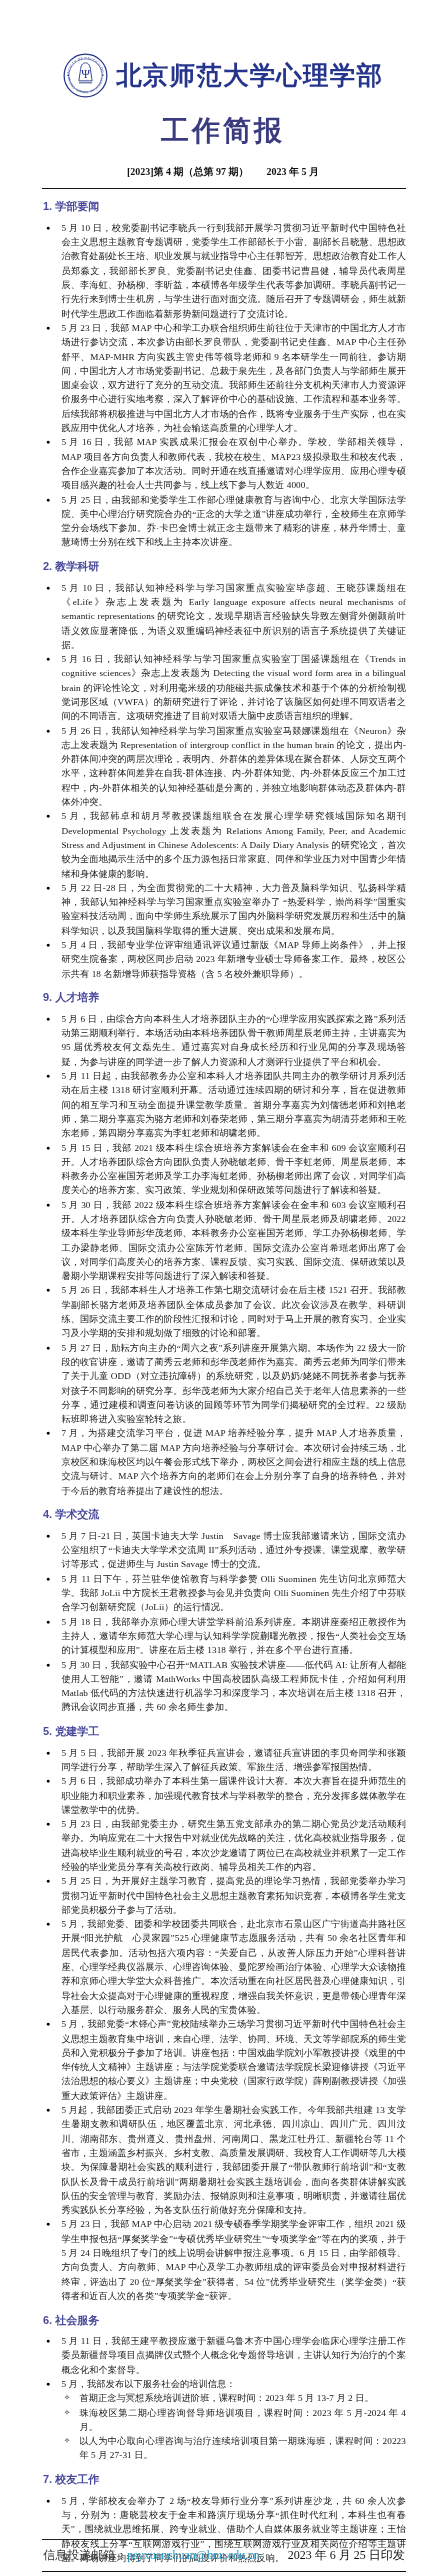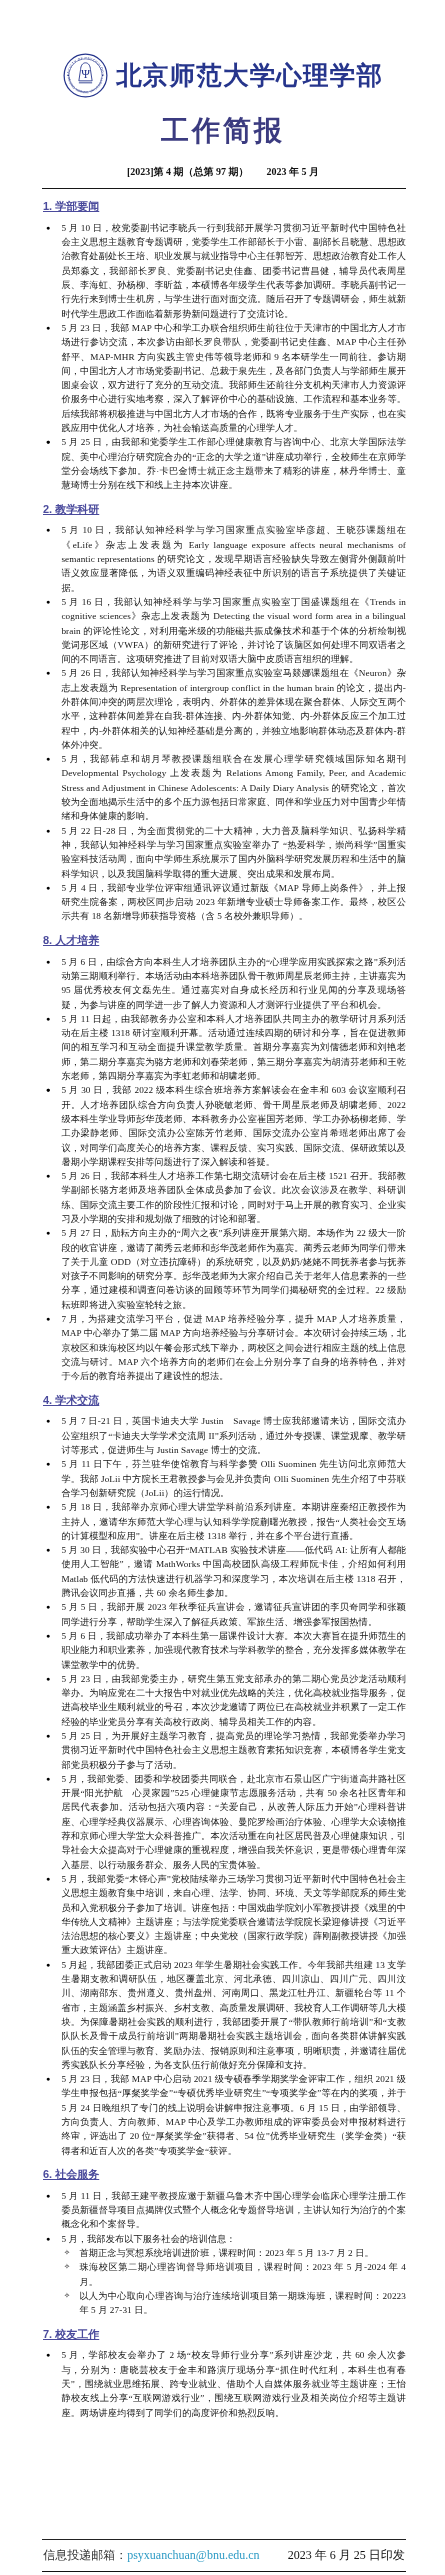--- a/index.html
+++ b/index.html
@@ -14,21 +14,21 @@
 
   .doc-title{margin-top:18px;text-align:center;font-size:28px;font-weight:bold;color:#3B3B80;
              letter-spacing:3px;line-height:1.1;}
   .issue-line{margin-top:18px;text-align:center;font-size:10px;font-weight:bold;color:#111;}
   .issue-line .gap{display:inline-block;width:18px;}
   .top-rule{margin:9px 40px 0 42px;border-top:1.5px solid #161616;}
 
   
   .content{padding:1.2px 40px 0 43px;}
   .section-heading{font-family:"Liberation Sans","DejaVu Sans",sans-serif;font-weight:bold;
-                   color:#4A4A9C;font-size:11px;line-height:15.4px;margin:9.5px 0 6px 0;text-decoration:underline;}
+                   color:#4A4A9C;font-size:11px;line-height:15.4px;margin:9.5px 0 6px 0;}
   .item{position:relative;padding-left:18.4px;text-align:justify;font-size:9.2px;line-height:14.3px;
         letter-spacing:0.1px;}
   .item .bullet{position:absolute;left:3px;top:0;font-size:7.1px;line-height:14.3px;color:#000;}
   .subitem{position:relative;padding-left:18px;text-align:justify;font-size:9.2px;line-height:14.3px;}
   .subitem .diamond{position:absolute;left:2.4px;top:0;font-size:7.7px;line-height:14.3px;color:#000;}
 
   
   .footer{position:absolute;left:42px;right:40px;bottom:3.6px;}
   .footer-topline{border-top:0.9px solid #222;}
   .footer-row{display:flex;justify-content:space-between;align-items:flex-end;padding:7.7px 1.2px 7.1px 1.2px;
@@ -72,50 +72,51 @@
     <span>[2023]第 4 期（总第 97 期）</span><span class="gap"></span><span>2023 年 5 月</span>
   </div>
 
   <div class="top-rule"></div>
 
   <div class="content">
       <div>
         <div class="section-heading">1. 学部要闻</div>
         <div class="item"><span class="bullet">●</span><span>5 月 10 日，校党委副书记李晓兵一行到我部开展学习贯彻习近平新时代中国特色社会主义思想主题教育专题调研，党委学生工作部部长于小雷、副部长吕晓慧、思想政治教育处副处长王培、职业发展与就业指导中心主任郭智芳、思想政治教育处工作人员郑淼文，我部部长罗良、党委副书记史佳鑫、团委书记曹昌健，辅导员代表周星辰、李海虹、孙杨柳、李昕益，本硕博各年级学生代表等参加调研。李晓兵副书记一行先行来到博士生机房，与学生进行面对面交流。随后召开了专题调研会，师生就新时代学生思政工作面临着新形势新问题进行了交流讨论。</span></div>
         <div class="item"><span class="bullet">●</span><span>5 月 23 日，我部 MAP 中心和学工办联合组织师生前往位于天津市的中国北方人才市场进行参访交流，本次参访由部长罗良带队，党委副书记史佳鑫、MAP 中心主任孙舒平、MAP-MHR 方向实践主管史伟等领导老师和 9 名本研学生一同前往。参访期间，中国北方人才市场党委副书记、总裁于泉先生，及各部门负责人与学部师生展开圆桌会议，双方进行了充分的互动交流。我部师生还前往分支机构天津市人力资源评价服务中心进行实地考察，深入了解评价中心的基础设施、工作流程和基本业务等。后续我部将积极推进与中国北方人才市场的合作，既将专业服务于生产实际，也在实践应用中优化人才培养，为社会输送高质量的心理学人才。</span></div>
-        <div class="item"><span class="bullet">●</span></div>
+        <div class="item"><span class="bullet">●</span><span>5 月 16 日，我部 MAP 实践成果汇报会在双创中心举办。学校、学部相关领导，MAP 项目各方向负责人和教师代表，我校在校生、MAP23 级拟录取生和校友代表，合作企业嘉宾参加了本次活动。同时开通在线直播邀请对心理学应用、应用心理专硕项目感兴趣的社会人士共同参与，线上线下参与人数近 4000。</span></div>
         <div class="item"><span class="bullet">●</span><span>5 月 25 日，由我部和党委学生工作部心理健康教育与咨询中心、北京大学国际法学院、美中心理治疗研究院合办的“正念的大学之道”讲座成功举行，全校师生在京师学堂分会场线下参加。乔·卡巴金博士就正念主题带来了精彩的讲座，林丹华博士、童慧琦博士分别在线下和线上主持本次讲座。</span></div>
       </div>
       <div>
         <div class="section-heading">2. 教学科研</div>
         <div class="item"><span class="bullet">●</span><span>5 月 10 日，我部认知神经科学与学习国家重点实验室毕彦超、王晓莎课题组在《eLife》杂志上发表题为 Early language exposure affects neural mechanisms of semantic representations 的研究论文，发现早期语言经验缺失导致左侧背外侧颞前叶语义效应显著降低，为语义双重编码神经表征中所识别的语言子系统提供了关键证据。</span></div>
         <div class="item"><span class="bullet">●</span><span>5 月 16 日，我部认知神经科学与学习国家重点实验室丁国盛课题组在《Trends in cognitive sciences》杂志上发表题为 Detecting the visual word form area in a bilingual brain 的评论性论文，对利用毫米级的功能磁共振成像技术和基于个体的分析绘制视觉词形区域（VWFA）的新研究进行了评论，并讨论了该脑区如何处理不同双语者之间的不同语言。这项研究推进了目前对双语大脑中皮质语言组织的理解。</span></div>
         <div class="item"><span class="bullet">●</span><span>5 月 26 日，我部认知神经科学与学习国家重点实验室马燚娜课题组在《Neuron》杂志上发表题为 Representation of intergroup conflict in the human brain 的论文，提出内-外群体间冲突的两层次理论，表明内、外群体的差异体现在聚合群体、人际交互两个水平，这种群体间差异在自我-群体连接、内-外群体知觉、内-外群体反应三个加工过程中，内-外群体相关的认知神经基础是分离的，并独立地影响群体动态及群体内-群体外冲突。</span></div>
         <div class="item"><span class="bullet">●</span><span>5 月，我部韩卓和胡月琴教授课题组联合在发展心理学研究领域国际知名期刊 Developmental Psychology 上发表题为 Relations Among Family, Peer, and Academic Stress and Adjustment in Chinese Adolescents: A Daily Diary Analysis 的研究论文，首次较为全面地揭示生活中的多个压力源包括日常家庭、同伴和学业压力对中国青少年情绪和身体健康的影响。</span></div>
         <div class="item"><span class="bullet">●</span><span>5 月 22 日-28 日，为全面贯彻党的二十大精神，大力普及脑科学知识、弘扬科学精神，我部认知神经科学与学习国家重点实验室举办了 “热爱科学，崇尚科学”国重实验室科技活动周，面向中学师生系统展示了国内外脑科学研究发展历程和生活中的脑科学知识，以及我国脑科学取得的重大进展、突出成果和发展布局。</span></div>
         <div class="item"><span class="bullet">●</span><span>5 月 4 日，我部专业学位评审组通讯评议通过新版《MAP 导师上岗条件》，并上报研究生院备案，两校区同步启动 2023 年新增专业硕士导师备案工作。最终，校区公示共有 18 名新增导师获指导资格（含 5 名校外兼职导师）。</span></div>
       </div>
       <div>
-        <div class="section-heading">8. 人才培养</div>
+        <div class="section-heading">9. 人才培养</div>
         <div class="item"><span class="bullet">●</span><span>5 月 6 日，由综合方向本科生人才培养团队主办的“心理学应用实践探索之路”系列活动第三期顺利举行。本场活动由本科培养团队骨干教师周星辰老师主持，主讲嘉宾为 95 届优秀校友何文磊先生。通过嘉宾对自身成长经历和行业见闻的分享及现场答疑，为参与讲座的同学进一步了解人力资源和人才测评行业提供了平台和机会。</span></div>
         <div class="item"><span class="bullet">●</span><span>5 月 11 日起，由我部教务办公室和本科人才培养团队共同主办的教学研讨月系列活动在后主楼 1318 研讨室顺利开幕。活动通过连续四期的研讨和分享，旨在促进教师间的相互学习和互动全面提升课堂教学质量。首期分享嘉宾为刘儒德老师和刘艳老师，第二期分享嘉宾为骆方老师和刘春荣老师，第三期分享嘉宾为胡清芬老师和王乾东老师，第四期分享嘉宾为李虹老师和胡啸老师。</span></div>
-        <div class="item"><span class="bullet">●</span></div>
+        <div class="item"><span class="bullet">●</span><span>5 月 15 日，我部 2021 级本科生综合班培养方案解读会在金丰和 609 会议室顺利召开。人才培养团队综合方向团队负责人孙晓敏老师、骨干李虹老师、周星辰老师、本科教务办公室崔国芳老师及学工办李海虹老师、孙杨柳老师出席了会议，对同学们高度关心的培养方案、实习政策、学业规划和保研政策等问题进行了解读和答疑。</span></div>
         <div class="item"><span class="bullet">●</span><span>5 月 30 日，我部 2022 级本科生综合班培养方案解读会在金丰和 603 会议室顺利召开。人才培养团队综合方向负责人孙晓敏老师、骨干周星辰老师及胡啸老师、2022 级本科生学业导师彭华茂老师、本科教务办公室崔国芳老师、学工办孙杨柳老师、学工办梁静老师、国际交流办公室陈芳竹老师、国际交流办公室肖希瑶老师出席了会议，对同学们高度关心的培养方案、课程反馈、实习实践、国际交流、保研政策以及暑期小学期课程安排等问题进行了深入解读和答疑。</span></div>
         <div class="item"><span class="bullet">●</span><span>5 月 26 日，我部本科生人才培养工作第七期交流研讨会在后主楼 1521 召开。我部教学副部长骆方老师及培养团队全体成员参加了会议。此次会议涉及在教学、科研训练、国际交流主要工作的阶段性汇报和讨论，同时对于马上开展的教育实习、企业实习及小学期的安排和规划做了细致的讨论和部署。</span></div>
         <div class="item"><span class="bullet">●</span><span>5 月 27 日，励耘方向主办的“周六之夜”系列讲座开展第六期。本场作为 22 级大一阶段的收官讲座，邀请了蔺秀云老师和彭华茂老师作为嘉宾。蔺秀云老师为同学们带来了关于儿童 ODD（对立违抗障碍）的系统研究，以及奶奶/姥姥不同抚养者参与抚养对孩子不同影响的研究分享。彭华茂老师为大家介绍自己关于老年人信息素养的一些分享，通过建模和调查问卷访谈的回顾等环节为同学们揭秘研究的全过程。22 级励耘班即将进入实验室轮转之旅。</span></div>
         <div class="item"><span class="bullet">●</span><span>7 月，为搭建交流学习平台，促进 MAP 培养经验分享，提升 MAP 人才培养质量，MAP 中心举办了第二届 MAP 方向培养经验与分享研讨会。本次研讨会持续三场，北京校区和珠海校区均以午餐会形式线下举办，两校区之间会进行相应主题的线上信息交流与研讨。MAP 六个培养方向的老师们在会上分别分享了自身的培养特色，并对于今后的教育培养提出了建设性的想法。</span></div>
       </div>
       <div>
         <div class="section-heading">4. 学术交流</div>
         <div class="item"><span class="bullet">●</span><span>5 月 7 日-21 日，英国卡迪夫大学 Justin　Savage 博士应我部邀请来访，国际交流办公室组织了“卡迪夫大学学术交流周 II”系列活动，通过外专授课、课堂观摩、教学研讨等形式，促进师生与 Justin Savage 博士的交流。</span></div>
         <div class="item"><span class="bullet">●</span><span>5 月 11 日下午，芬兰驻华使馆教育与科学参赞 Olli Suominen 先生访问北京师范大学。我部 JoLii 中方院长王君教授参与会见并负责向 Olli Suominen 先生介绍了中芬联合学习创新研究院（JoLii）的运行情况。</span></div>
         <div class="item"><span class="bullet">●</span><span>5 月 18 日，我部举办京师心理大讲堂学科前沿系列讲座。本期讲座秦绍正教授作为主持人，邀请华东师范大学心理与认知科学学院蒯曙光教授，报告“人类社会交互场的计算模型和应用”。讲座在后主楼 1318 举行，并在多个平台进行直播。</span></div>
         <div class="item"><span class="bullet">●</span><span>5 月 30 日，我部实验中心召开“MATLAB 实验技术讲座——低代码 AI: 让所有人都能使用人工智能”，邀请 MathWorks 中国高校团队高级工程师阮卡佳，介绍如何利用 Matlab 低代码的方法快速进行机器学习和深度学习，本次培训在后主楼 1318 召开，腾讯会议同步直播，共 60 余名师生参加。</span></div>
       </div>
       <div>
+        <div class="section-heading">5. 党建学工</div>
         <div class="item"><span class="bullet">●</span><span>5 月 5 日，我部开展 2023 年秋季征兵宣讲会，邀请征兵宣讲团的李贝奇同学和张颖同学进行分享，帮助学生深入了解征兵政策、军旅生活、增强参军报国热情。</span></div>
         <div class="item"><span class="bullet">●</span><span>5 月 6 日，我部成功举办了本科生第一届课件设计大赛。本次大赛旨在提升师范生的职业能力和职业素养，加强现代教育技术与学科教学的整合，充分发挥多媒体教学在课堂教学中的优势。</span></div>
         <div class="item"><span class="bullet">●</span><span>5 月 23 日，由我部党委主办，研究生第五党支部承办的第二期心党员沙龙活动顺利举办。为响应党在二十大报告中对就业优先战略的关注，优化高校就业指导服务，促进高校毕业生顺利就业的号召，本次沙龙邀请了两位已在高校就业并积累了一定工作经验的毕业党员分享有关高校行政岗、辅导员相关工作的内容。</span></div>
         <div class="item"><span class="bullet">●</span><span>5 月 25 日，为开展好主题学习教育，提高党员的理论学习热情，我部党委举办学习贯彻习近平新时代中国特色社会主义思想主题教育素拓知识竞赛，本硕博各学生党支部党员积极分子参与了活动。</span></div>
         <div class="item"><span class="bullet">●</span><span>5 月，我部党委、团委和学校团委共同联合，赴北京市石景山区广宁街道高井路社区开展“阳光护航　心灵家园”525 心理健康节志愿服务活动，共有 50 余名社区青年和居民代表参加。活动包括六项内容：“关爱自己，从改善人际压力开始”心理科普讲座、心理学经典仪器展示、心理咨询体验、曼陀罗绘画治疗体验、心理学大众读物推荐和京师心理大学堂大众科普推广。本次活动重在向社区居民普及心理健康知识，引导社会大众提高对于心理健康的重视程度，增强自我关怀意识，更是带领心理青年深入基层、以行动服务群众、服务人民的宝贵体验。</span></div>
         <div class="item"><span class="bullet">●</span><span>5 月，我部党委“木铎心声”党校陆续举办三场学习贯彻习近平新时代中国特色社会主义思想主题教育集中培训，来自心理、法学、协同、环境、天文等学部院系的师生党员和入党积极分子参加了培训。讲座包括：中国戏曲学院刘小军教授讲授《戏里的中华传统人文精神》主题讲座；与法学院党委联合邀请法学院院长梁迎修讲授《习近平法治思想的核心要义》主题讲座；中央党校（国家行政学院）薛刚副教授讲授《加强重大政策评估》主题讲座。</span></div>
         <div class="item"><span class="bullet">●</span><span>5 月起，我部团委正式启动 2023 年学生暑期社会实践工作。今年我部共组建 13 支学生暑期支教和调研队伍，地区覆盖北京、河北承德、四川凉山、四川广元、四川汶川、湖南邵东、贵州遵义、贵州盘州、河南周口、黑龙江牡丹江、新疆轮台等 11 个省市，主题涵盖乡村振兴、乡村支教、高质量发展调研、我校育人工作调研等几大模块。为保障暑期社会实践的顺利进行，我部团委开展了“带队教师行前培训”和“支教队队长及骨干成员行前培训”两期暑期社会实践主题培训会，面向各类群体讲解实践队伍的安全管理与教育、奖励办法、报销原则和注意事项，明晰职责，并邀请往届优秀实践队长分享经验，为各支队伍行前做好充分保障和支持。</span></div>
         <div class="item"><span class="bullet">●</span><span>5 月 23 日，我部 MAP 中心启动 2021 级专硕春季学期奖学金评审工作，组织 2021 级学生申报包括“厚粲奖学金”“专硕优秀毕业研究生”“专项奖学金”等在内的奖项，并于 5 月 24 日晚组织了专门的线上说明会讲解申报注意事项。6 月 15 日，由学部领导、方向负责人、方向教师、MAP 中心及学工办教师组成的评审委员会对申报材料进行终审，评选出了 20 位“厚粲奖学金”获得者、54 位”优秀毕业研究生（奖学金类）“获得者和近百人次的各类”专项奖学金“获评。</span></div>
       </div>
       <div>

